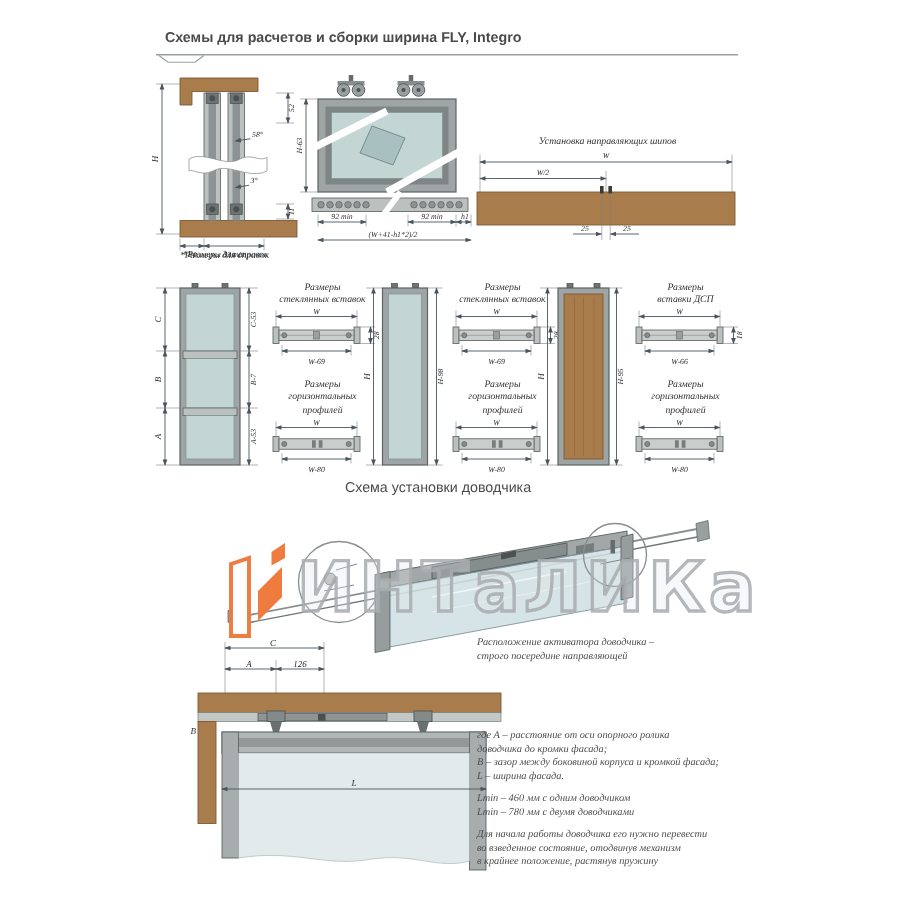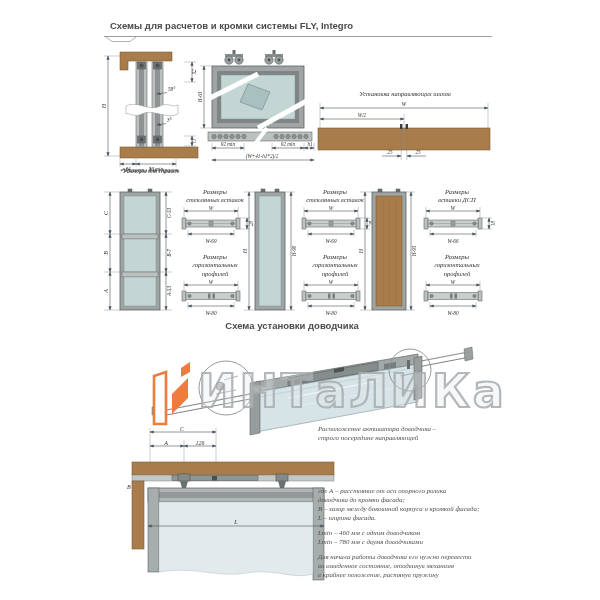--- a/index.html
+++ b/index.html
@@ -5,21 +5,21 @@
   html,body{margin:0;padding:0;background:#fff;}
   .page{position:relative;width:600px;height:600px;background:#ffffff;overflow:hidden;
         font-family:"Liberation Sans",sans-serif;color:#3c3c3c;}
   svg{overflow:visible;display:block;}
   .abs{position:absolute;}
 
   
   .hdr{position:absolute;left:110px;top:20px;font-size:9.5px;font-weight:bold;color:#4a4a4a;}
   .hdr-rule{position:absolute;left:104px;top:36px;width:388px;border-top:1px solid #9aa0a0;}
   .sec-title{position:absolute;left:0;top:320px;width:584px;text-align:center;
-             font-size:9.5px;font-weight:bold;color:#4a4a4a;}
+             font-size:9.5px;font-weight:normal;color:#4a4a4a;}
 
   
   .dl{stroke:#4a5560;stroke-width:0.6;fill:none;}
   .xl{stroke:#7a8288;stroke-width:0.4;fill:none;}
   .dt{font-family:"Liberation Serif",serif;font-style:italic;font-size:6px;fill:#2f2f2f;}
   .dt5{font-size:5.2px;}
   .dt65{font-size:6.5px;}
   .wood{fill:#a97c4b;stroke:#7e5a33;stroke-width:0.6;}
   .frame{fill:#9fa5a5;stroke:#5d6363;stroke-width:0.8;}
   .glass{fill:#c3d6d4;stroke:#7d9594;stroke-width:0.5;}
@@ -50,21 +50,21 @@
 <div class="page">
 
   <svg width="0" height="0" class="abs">
     <defs>
       <marker id="arr" viewBox="0 0 8 8" refX="7" refY="4" markerWidth="7" markerHeight="7" orient="auto-start-reverse">
         <path d="M0,1 L8,4 L0,7 Z" fill="#4a5560"></path>
       </marker>
     </defs>
   </svg>
 
-  <div class="hdr">Схемы для расчетов и кромки системы FLY, Integro</div>
+  <div class="hdr">Схемы для расчетов и сборки ширина FLY, Integro</div>
   <div class="hdr-rule"></div>
   <svg class="abs" style="left:106px;top:37px;" width="34" height="6">
     <path d="M0,0 L6,4.5 L24,4.5 L30,0" fill="none" stroke="#9aa0a0" stroke-width="0.8"></path>
   </svg>
 
   <svg class="abs" style="left:100px;top:48px;" width="120" height="130" viewBox="0 0 120 130">
     <g>
       <line class="xl" x1="4" y1="8" x2="20" y2="8"></line>
       <line class="xl" x1="4" y1="108" x2="20" y2="108"></line>
       <line class="dl" x1="8" y1="8" x2="8" y2="108" marker-start="url(#arr)" marker-end="url(#arr)"></line>

